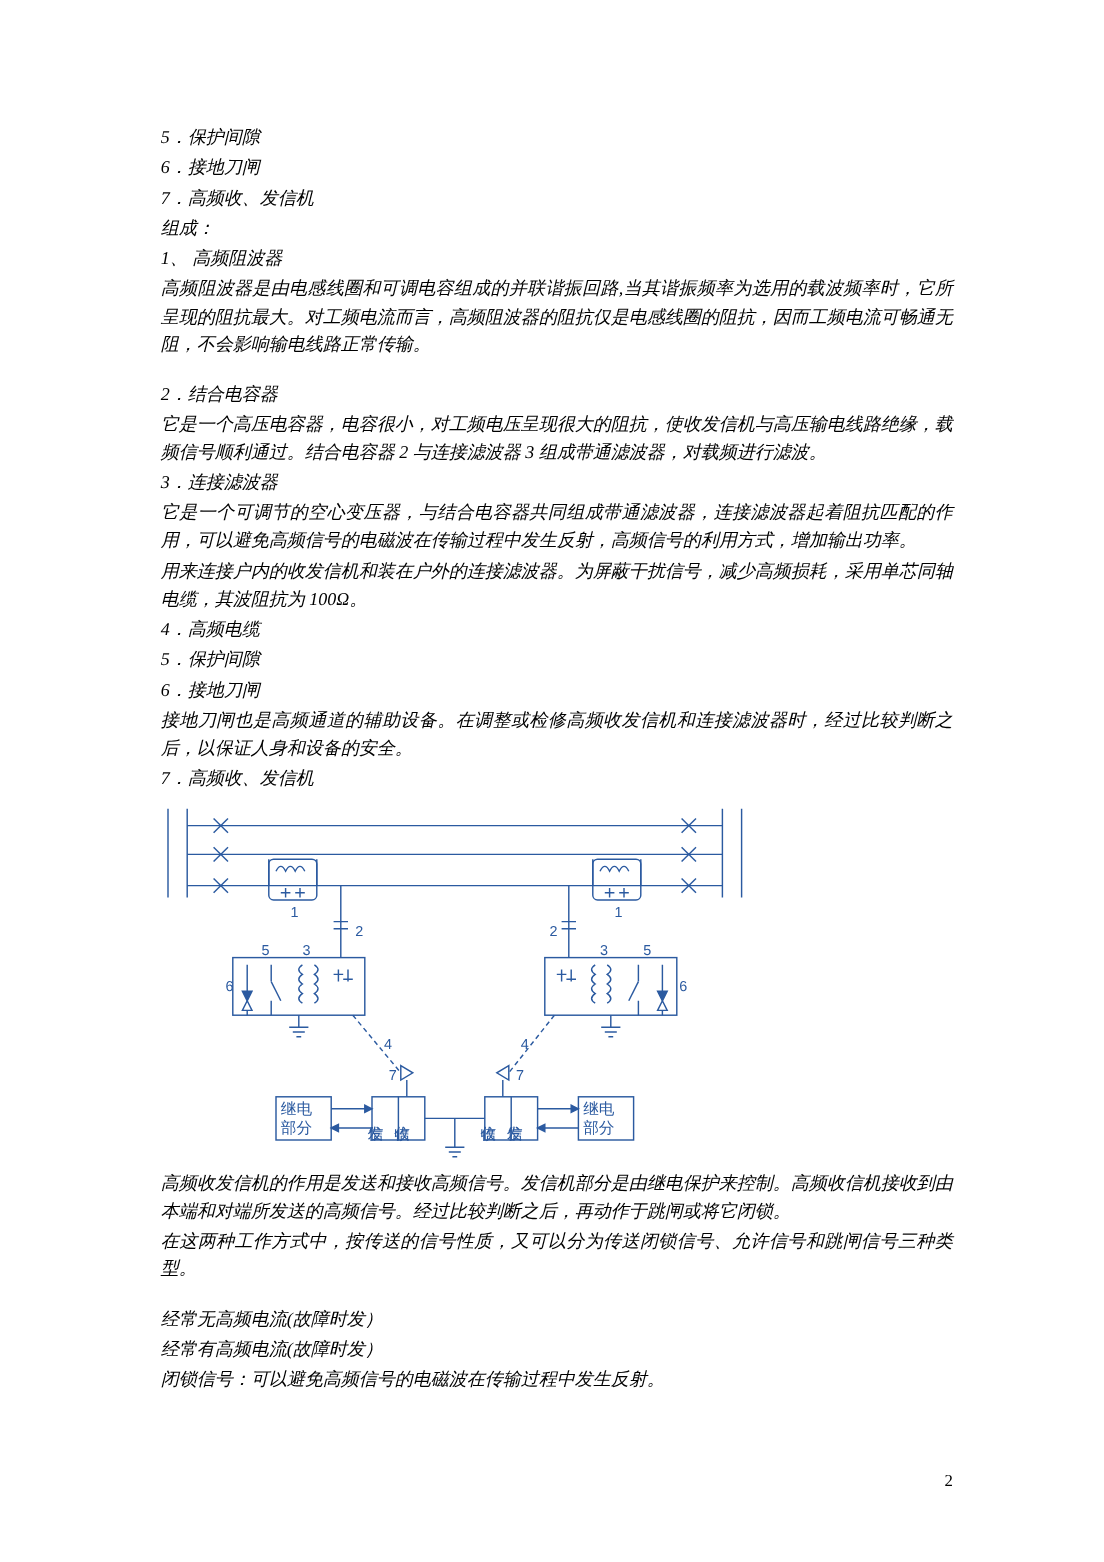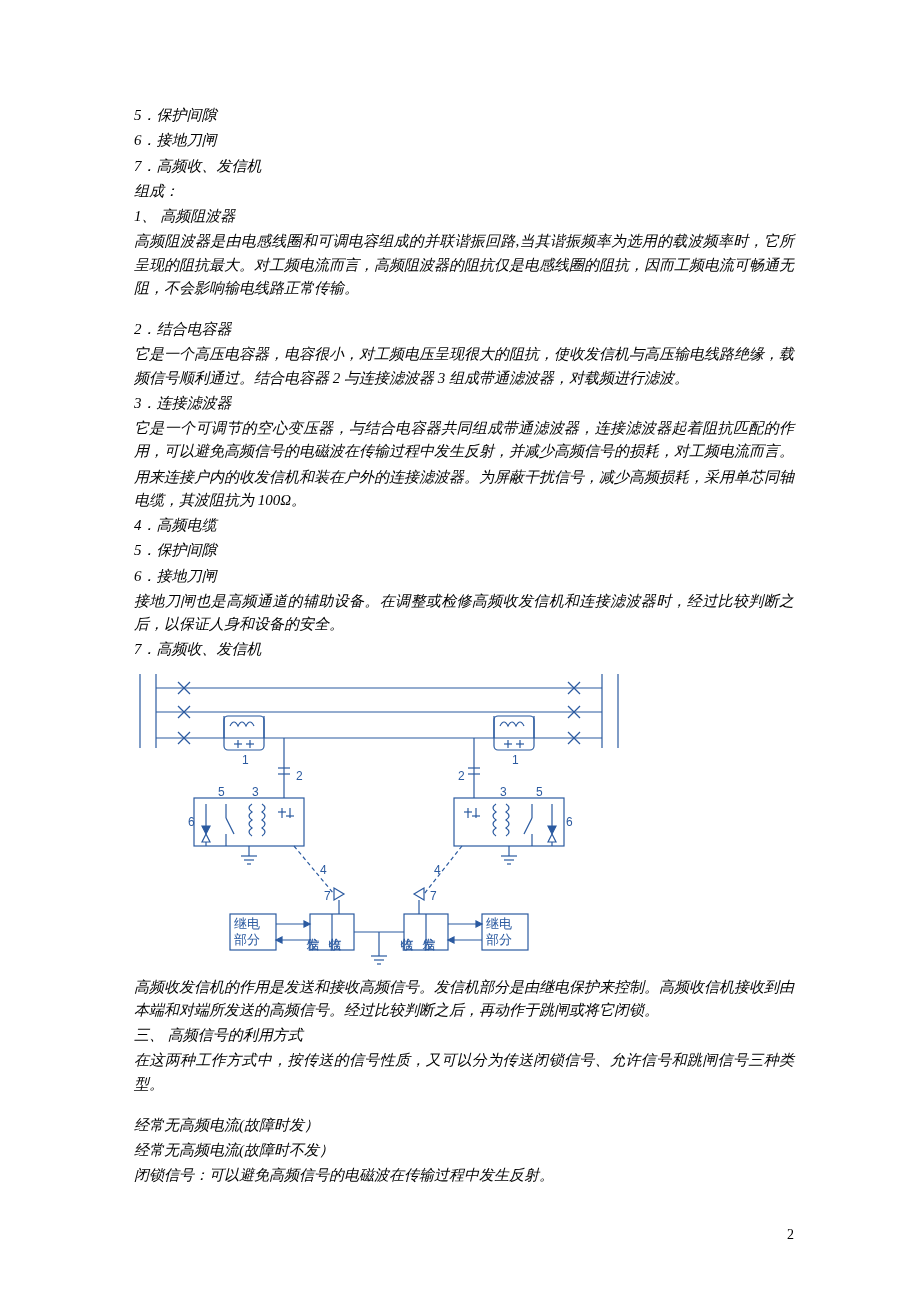--- a/index.html
+++ b/index.html
@@ -50,21 +50,21 @@
   <p class="para">7．高频收、发信机</p>
   <p class="para">组成：</p>
   <p class="para">1、 高频阻波器</p>
   <p class="para">高频阻波器是由电感线圈和可调电容组成的并联谐振回路,当其谐振频率为选用的载波频率时，它所呈现的阻抗最大。对工频电流而言，高频阻波器的阻抗仅是电感线圈的阻抗，因而工频电流可畅通无阻，不会影响输电线路正常传输。</p>
 
   <div class="gap"></div>
 
   <p class="para">2．结合电容器</p>
   <p class="para">它是一个高压电容器，电容很小，对工频电压呈现很大的阻抗，使收发信机与高压输电线路绝缘，载频信号顺利通过。结合电容器 2 与连接滤波器 3 组成带通滤波器，对载频进行滤波。</p>
   <p class="para">3．连接滤波器</p>
-  <p class="para">它是一个可调节的空心变压器，与结合电容器共同组成带通滤波器，连接滤波器起着阻抗匹配的作用，可以避免高频信号的电磁波在传输过程中发生反射，并减少高频信号的损耗，对工频电流而言。</p>
+  <p class="para">它是一个可调节的空心变压器，与结合电容器共同组成带通滤波器，连接滤波器起着阻抗匹配的作用，可以避免高频信号的电磁波在传输过程中发生反射，高频信号的利用方式，增加输出功率。</p>
   <p class="para">用来连接户内的收发信机和装在户外的连接滤波器。为屏蔽干扰信号，减少高频损耗，采用单芯同轴电缆，其波阻抗为 100Ω。</p>
   <p class="para">4．高频电缆</p>
   <p class="para">5．保护间隙</p>
   <p class="para">6．接地刀闸</p>
   <p class="para">接地刀闸也是高频通道的辅助设备。在调整或检修高频收发信机和连接滤波器时，经过比较判断之后，以保证人身和设备的安全。</p>
   <p class="para">7．高频收、发信机</p>
 
   <div class="figure">
     <svg viewBox="0 0 490 300" width="490" height="300">
       <g stroke="#2b5aa0" stroke-width="1.2" fill="none">
@@ -236,23 +236,22 @@
 
         <text x="179" y="260" writing-mode="tb">发信</text>
         <text x="201" y="260" writing-mode="tb">收信</text>
         <text x="273" y="260" writing-mode="tb">收信</text>
         <text x="295" y="260" writing-mode="tb">发信</text>
       </g>
     </svg>
   </div>
 
   <p class="para">高频收发信机的作用是发送和接收高频信号。发信机部分是由继电保护来控制。高频收信机接收到由本端和对端所发送的高频信号。经过比较判断之后，再动作于跳闸或将它闭锁。</p>
-  <p class="para">三、 高频信号的利用方式</p>
   <p class="para">在这两种工作方式中，按传送的信号性质，又可以分为传送闭锁信号、允许信号和跳闸信号三种类型。</p>
 
   <div class="gap"></div>
 
   <p class="para">经常无高频电流(故障时发）</p>
-  <p class="para">经常无高频电流(故障时不发）</p>
+  <p class="para">经常有高频电流(故障时发）</p>
   <p class="para">闭锁信号：可以避免高频信号的电磁波在传输过程中发生反射。</p>
 
   <div class="page-num">2</div>
 </div>
 
 </body></html>

